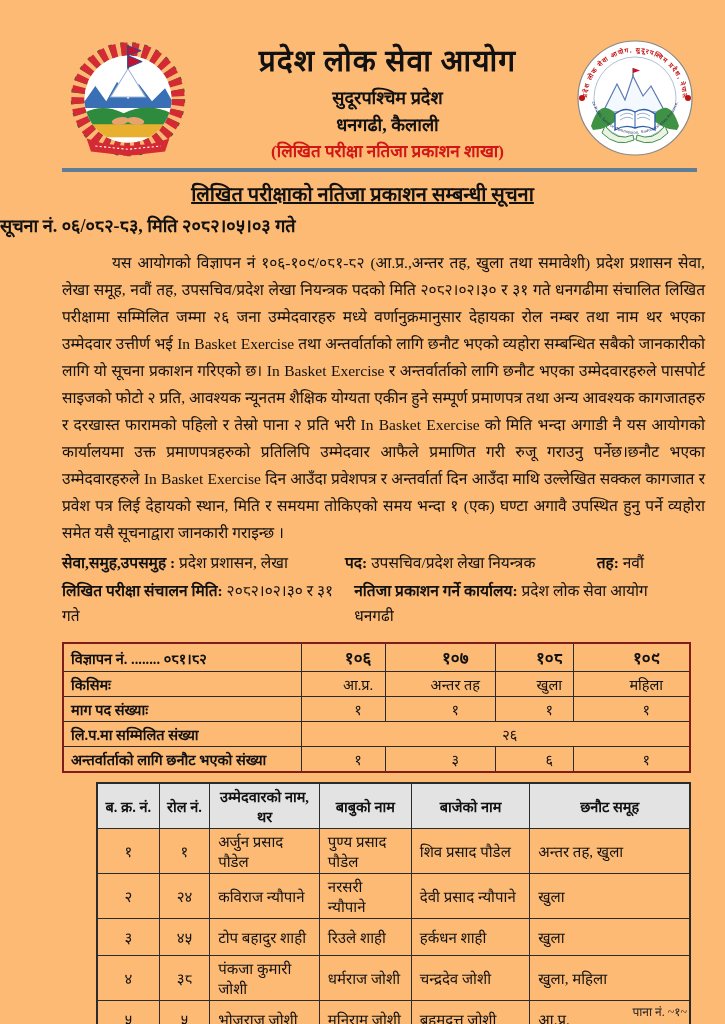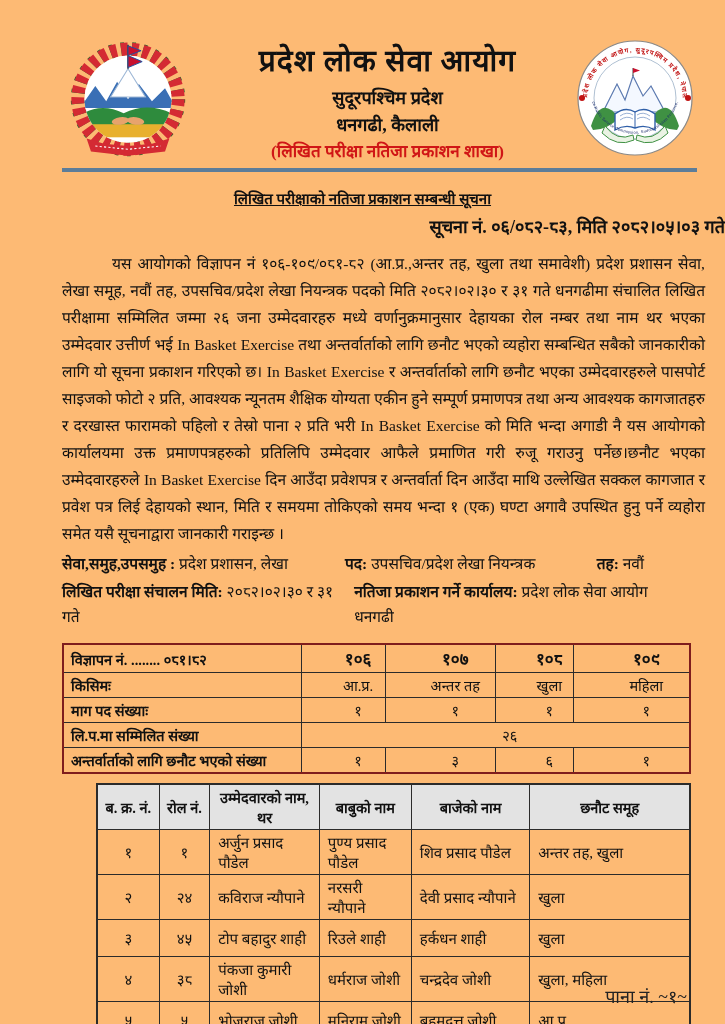--- a/index.html
+++ b/index.html
@@ -26,25 +26,25 @@
   .location { font-size:18px; font-weight:bold; margin-top:3px; }
   .branch   { font-size:17px; font-weight:bold; margin-top:3px; color:#d01616; }
   .double-rule {
     margin:6px 28px 0 62px;
     height:4px;
     border-top:2px solid #5d7d99;
     border-bottom:2px solid #5d7d99;
   }
   
   .notice-title {
-    text-align:center; font-size:15px; font-weight:bold;
-    text-decoration:underline; margin-top:16px;
+    text-align:center; font-size:20px; font-weight:bold;
+    text-decoration:underline; margin-top:8px;
   }
   .notice-number {
-    text-align:right; font-size:18px; font-weight:bold; margin-top:6px;
+    text-align:left; font-size:18px; font-weight:bold; margin-top:6px;
   }
   
   .body-text {
     margin:13px 20px 0 62px;
     font-size:15.5px; line-height:1.74;
     text-align:justify; text-indent:50px;
   }
   .info-line { display:flex; margin:4px 34px 0 62px; font-size:15.5px; line-height:1.6; }
   .info-line .lab { font-weight:bold;margin-top:27px; }
   .seg1 { width:45%; } .seg2 { width:40%; } .seg3 { width:15%; }
@@ -75,22 +75,22 @@
   }
   .result-table th, .result-table td { border:1px solid #2b2b2b; }
   .result-table th {
     background:#e3e3e3; font-weight:bold;
     height:27px; padding:2px 4px; font-size:14.5px;
   }
   .result-table td { height:37px; padding:2px 8px; }
   .result-table td.c { text-align:center; padding:2px 2px; }
   
   .page-footer {
-    position:absolute; right:38px; bottom:16px;
-    font-size:18px; color:#222;
+    position:absolute; right:38px; bottom:4px;
+    font-size:12px; color:#222;
   }
 </style>
 </head>
 <body>
 
 <div class="page">
 
   <div class="header">
 
     <div class="logo-left">

